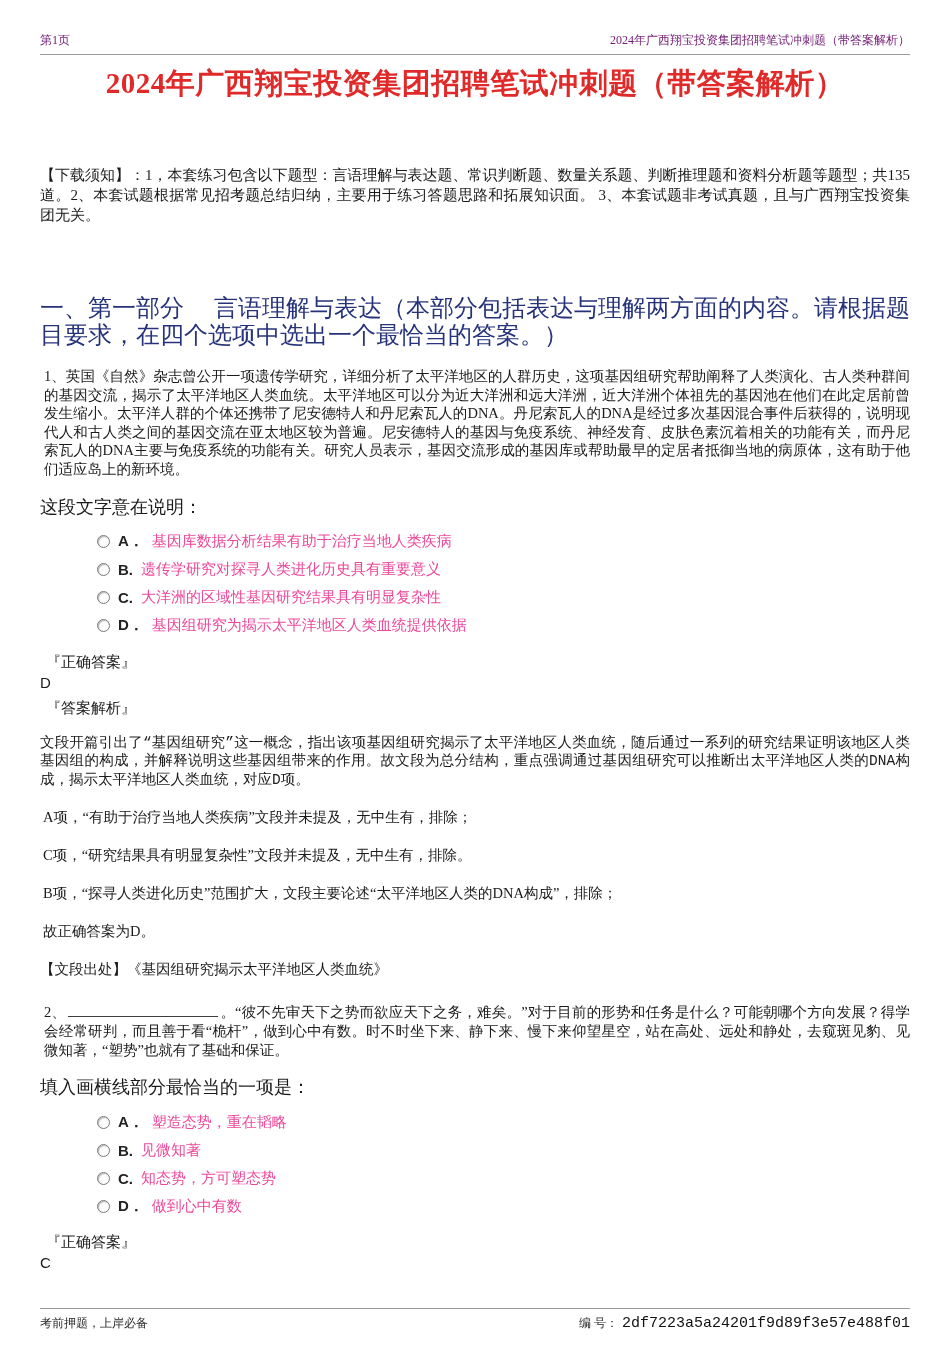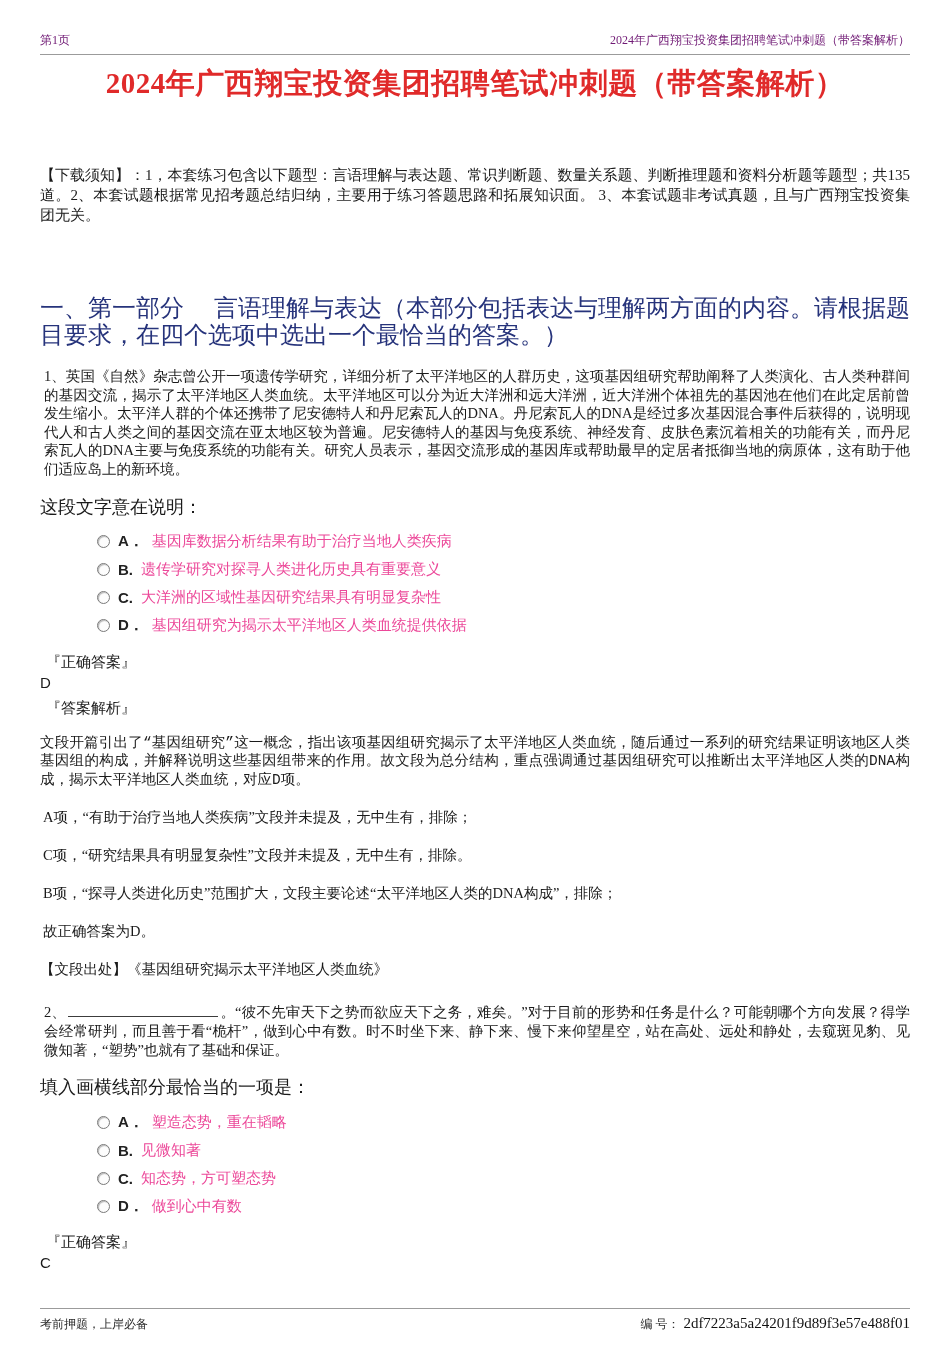--- a/index.html
+++ b/index.html
@@ -129,21 +129,21 @@
     border-top: 1px solid #9b9b9b;
     display: flex;
     justify-content: space-between;
     align-items: flex-end;
     padding-top: 6px;
     font-size: 12px;
     color: #2a2a2a;
   }
   .ftr-right { display: flex; align-items: baseline; }
   .ftr-number {
-    font-family: Liberation Serif, serif;
+    font-family: Liberation Mono, monospace;
     font-size: 15px;
     color: #111;
     margin-left: 4px;
   }
 </style>
 </head>
 <body>
 
 <div class="page">
 

